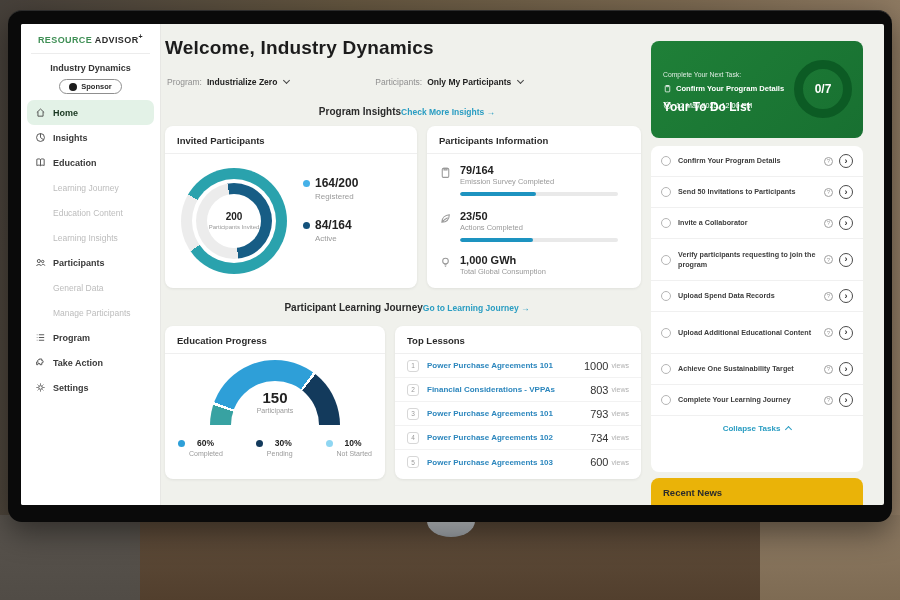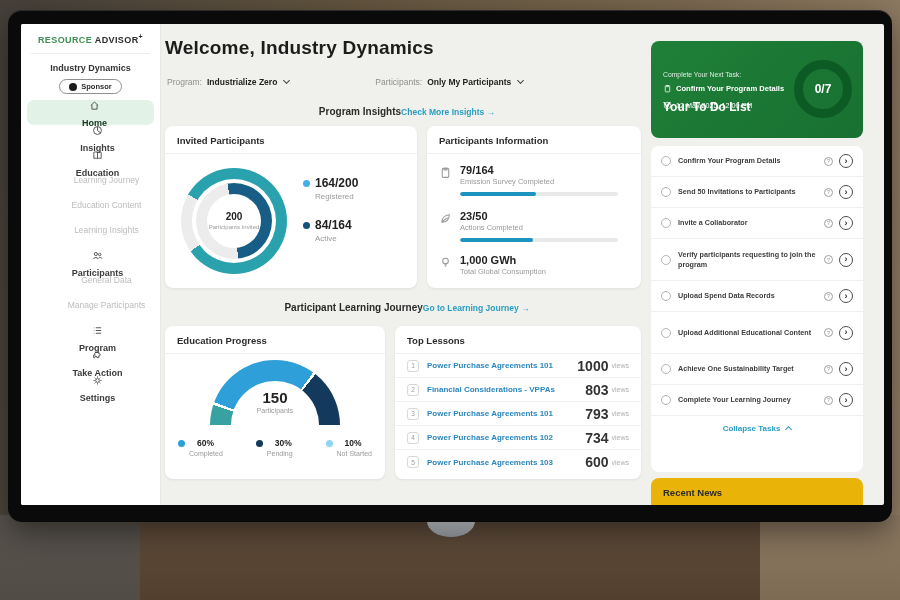--- a/index.html
+++ b/index.html
@@ -22,21 +22,21 @@
   .sidebar { position:absolute; left:0; top:0; width:140px; height:481px; background:#fff; border-right:1px solid #e7e7e4; }
   .logo { text-align:center; margin-top:9px; font-size:9px; font-weight:bold; letter-spacing:.4px; }
   .logo .g { color:#3f8f55; } .logo .d { color:#2b2b2b; } .logo .plus { color:#2b2b2b; font-size:7px; vertical-align:super; }
   .side-div { height:1px; background:#ececec; margin:8px 10px 0 10px; }
   .org { text-align:center; margin-top:9px; font-size:9px; font-weight:bold; color:#333; }
   .badge { display:flex; align-items:center; gap:4px; width:max-content; margin:6px auto 0;
     border:1px solid #8f8f8f; border-radius:9px; padding:2px 9px; font-size:7.5px; font-weight:bold; color:#2b2b2b; }
   .badge .dot { width:8px; height:8px; border-radius:50%; background:#1c1c1c; }
   .nav { position:absolute; left:0; top:76px; width:100%; }
   .nav-item { display:flex; align-items:center; gap:7px; height:25px; padding-left:14px;
-    font-size:9px; font-weight:bold; color:#3a3a3a; cursor:pointer;flex-direction:column; }
+    font-size:9px; font-weight:bold; color:#3a3a3a; cursor:pointer; }
   .nav-item svg { width:11px; height:11px; stroke:#4a4a4a; fill:none; stroke-width:1; flex:0 0 11px; }
   .nav-item.active { background:#e3f2e7; border-radius:7px; margin:0 6px; padding-left:8px; color:#17351f; }
   .nav-item.sub { padding-left:32px; font-weight:normal; color:#bcbcbc; font-size:8.5px; }
 
   
   .main-title { position:absolute; left:144px; top:13px; font-size:19px; font-weight:800; color:#1c1c1c; letter-spacing:.2px; }
   .filters { position:absolute; left:146px; top:53px; display:flex; }
   .filter { display:flex; align-items:center; cursor:pointer; }
   .filter + .filter { margin-left:86px; }
   .flabel { font-size:8.5px; color:#8f8f8f; margin-right:5px; }
@@ -89,21 +89,21 @@
   .gl-dot { width:7px; height:7px; border-radius:50%; }
   .gl-val { font-size:8.5px; font-weight:800; color:#222; }
   .gl-lab { font-size:7px; color:#9a9a9a; margin:2px 0 0 11px; }
 
   #card-lessons { left:374px; top:302px; width:246px; height:153px; }
   .lesson { display:flex; align-items:center; height:24px; padding:0 12px; border-bottom:1px solid #f2f2f2; }
   .lesson:last-child { border-bottom:none; }
   .rank { width:12px; height:12px; border:1px solid #d7d7d7; border-radius:3px; font-size:6.5px; color:#9a9a9a;
     display:flex; align-items:center; justify-content:center; flex:0 0 12px; }
   .ltitle { font-size:8px; font-weight:bold; color:#2b86bd; margin-left:8px; flex:1; cursor:pointer; }
-  .lviews { font-size:14px; font-weight:700; color:#333; }
+  .lviews { font-size:11px; font-weight:400; color:#333; }
   .lsuffix { font-size:7px; color:#b0b0b0; margin-left:3px; }
 
   
   #todo-hero { position:absolute; left:630px; top:17px; width:212px; height:97px; border-radius:8px;
     background:linear-gradient(135deg,#1f8038,#187031); color:#fff; }
   .th-title { position:absolute; left:12px; top:11px; font-size:12px; font-weight:700;margin-top:48px; }
   .th-sub { position:absolute; left:12px; top:30px; font-size:6.8px; color:rgba(255,255,255,.85); }
   .th-task { position:absolute; left:12px; top:43px; display:flex; align-items:center; gap:4px;
     font-size:7.6px; font-weight:bold; }
   .th-time { position:absolute; left:12px; top:60px; display:flex; align-items:center; gap:4px; font-size:7.2px; }

